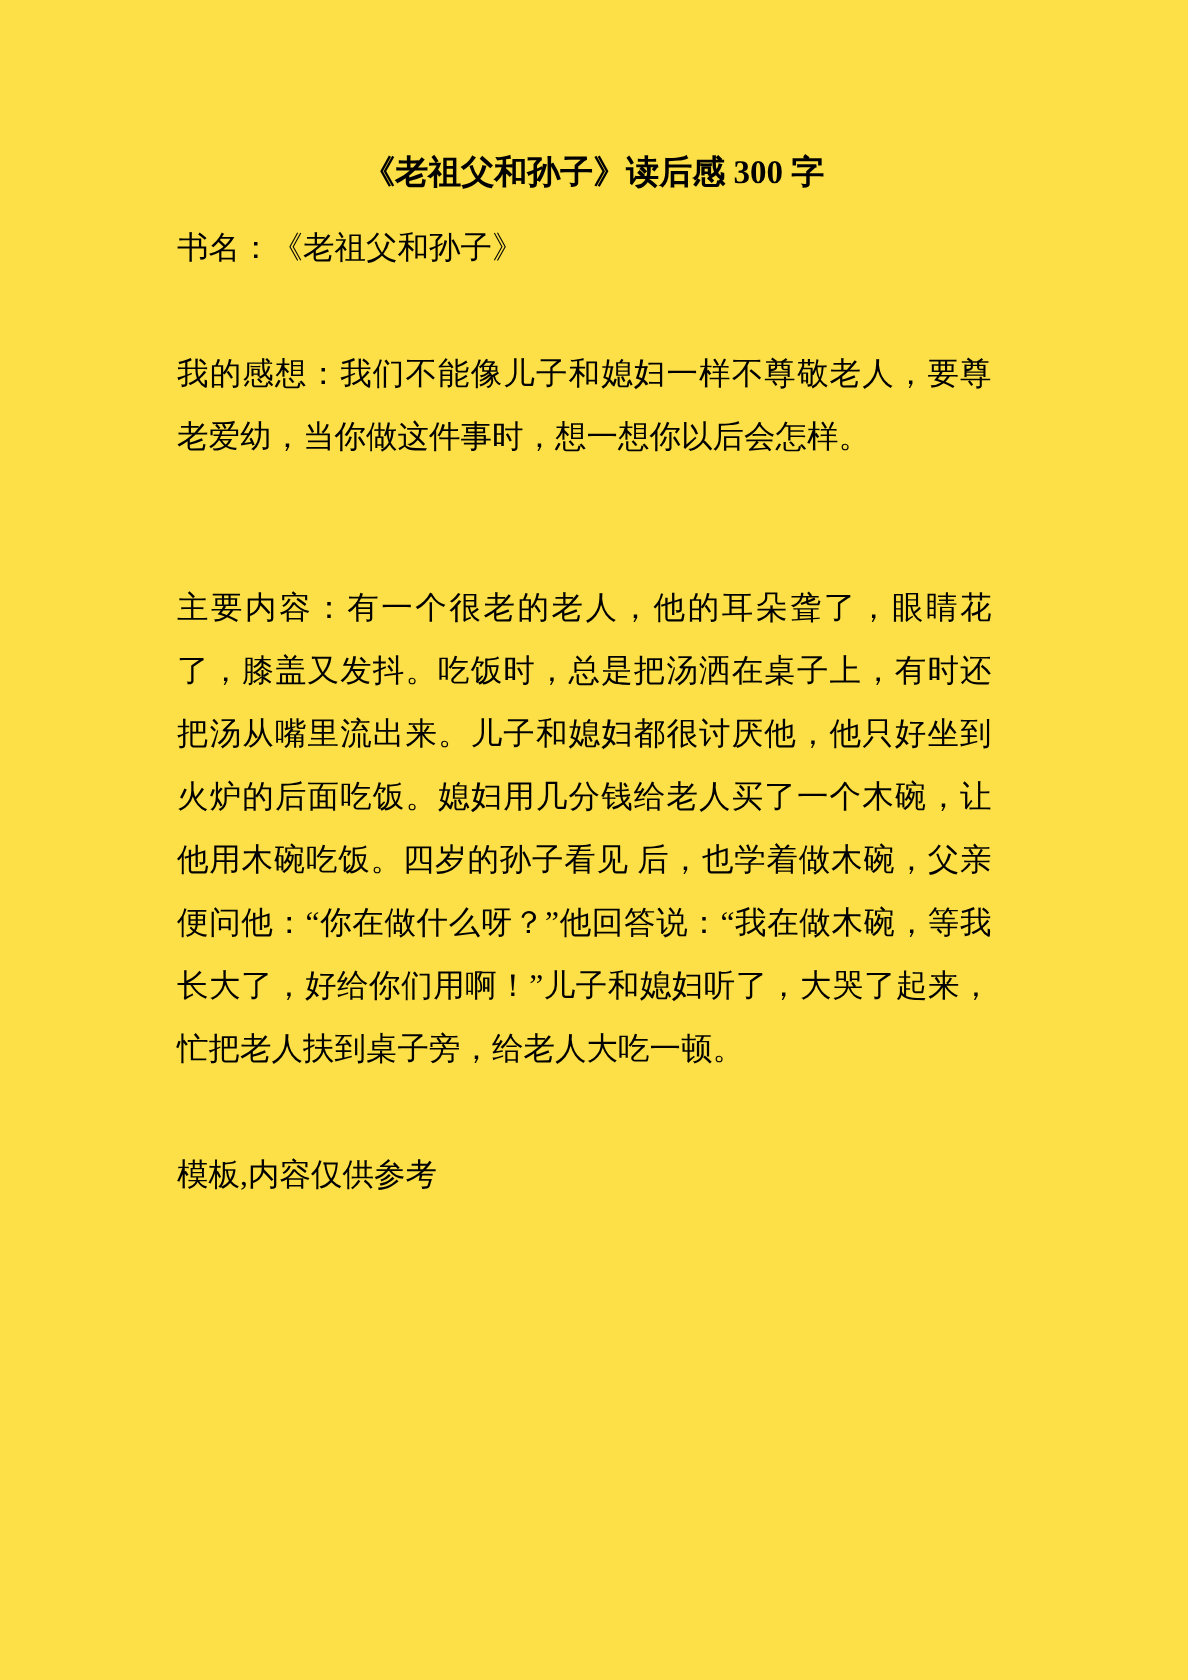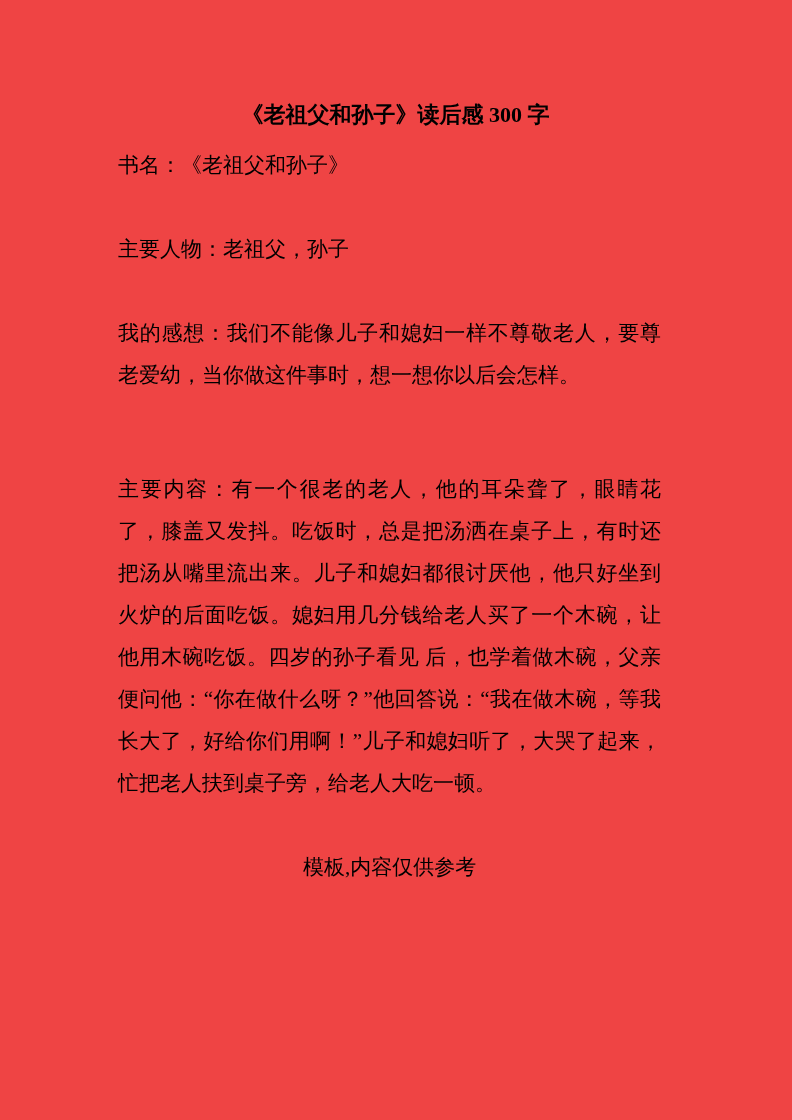--- a/index.html
+++ b/index.html
@@ -5,21 +5,21 @@
   html, body {
     margin: 0;
     padding: 0;
     background: #ffffff;
   }
   .page {
     position: relative;
     box-sizing: border-box;
     width: 792px;
     height: 1120px;
-    background: #ef4444;
+    background: #fde047;
     color: #000000;
     padding: 93px 119px 0 118px;
     font-family: "Liberation Serif", "DejaVu Serif", serif;
     font-size: 21px;
     line-height: 42px;
     overflow: hidden;
   }
   .doc-title {
     font-size: 22px;
     font-weight: bold;
@@ -31,32 +31,31 @@
   .para {
     margin: 0 12px 42px 0;
     text-align: justify;
     text-justify: inter-character;
   }
   .para.footer-gap {
     margin-bottom: 72px;
   }
   .para.last {
     margin-bottom: 0;
-    text-align: center;
+    text-align: left;
   }
 </style>
 </head>
 <body>
 
 <div class="page">
   <h1 class="doc-title">《老祖父和孙子》读后感 300 字</h1>
 
   <p class="para">书名：《老祖父和孙子》</p>
 
 
-  <p class="para">主要人物：老祖父，孙子</p>
 
   <p class="para footer-gap">我的感想：我们不能像儿子和媳妇一样不尊敬老人，要尊老爱幼，当你做这件事时，想一想你以后会怎样。</p>
 
   <p class="para">主要内容：有一个很老的老人，他的耳朵聋了，眼睛花了，膝盖又发抖。吃饭时，总是把汤洒在桌子上，有时还把汤从嘴里流出来。儿子和媳妇都很讨厌他，他只好坐到火炉的后面吃饭。媳妇用几分钱给老人买了一个木碗，让他用木碗吃饭。四岁的孙子看见 后，也学着做木碗，父亲便问他：“你在做什么呀？”他回答说：“我在做木碗，等我长大了，好给你们用啊！”儿子和媳妇听了，大哭了起来，忙把老人扶到桌子旁，给老人大吃一顿。</p>
 
   <p class="para last">模板,内容仅供参考</p>
 </div>
 
 </body></html>

